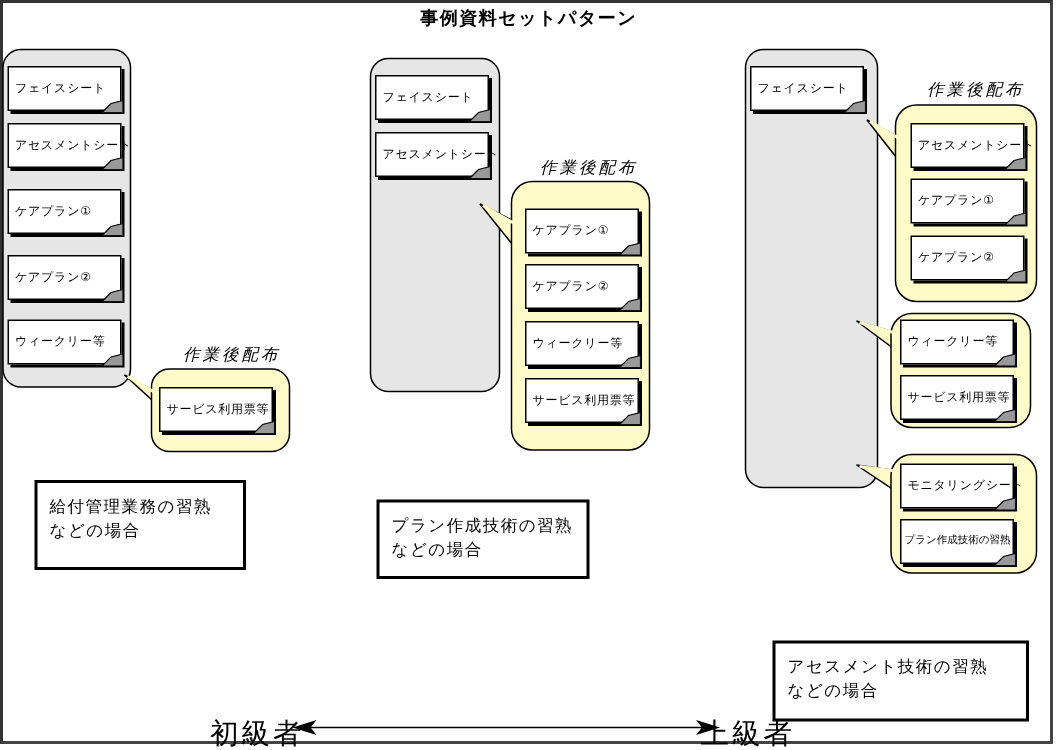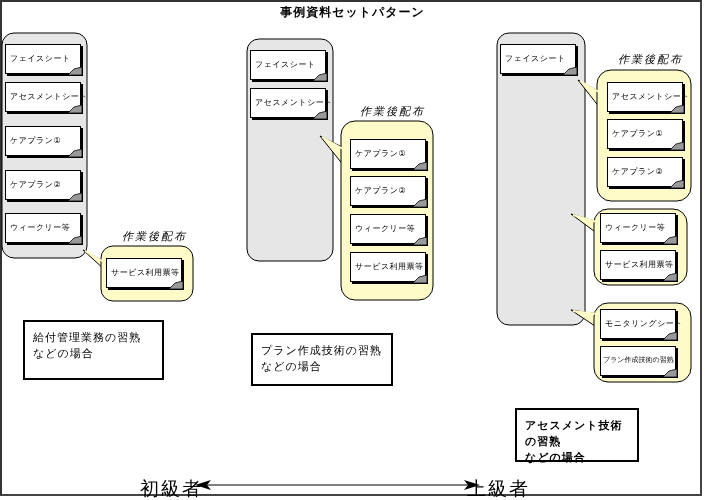--- a/index.html
+++ b/index.html
@@ -176,19 +176,19 @@
     <svg class="curl">
       <path d="M0 8 L6 2 L14 0 L14 8 Z" fill="#999" stroke="#000" stroke-width="0.8"></path>
     </svg>
   </div>
 <div class="sheet" style="left:600px;top:346px;">
     <span class="lbl" style="left:2px;font-size:7px;letter-spacing:0;">プラン作成技術の習熟</span>
     <svg class="curl">
       <path d="M0 8 L6 2 L14 0 L14 8 Z" fill="#999" stroke="#000" stroke-width="0.8"></path>
     </svg>
   </div>
-<div class="note" style="left:515px;top:408px;width:124px;height:54px;font-weight:bold;">
+<div class="note" style="left:515px;top:427px;width:171px;height:54px;">
     <div>アセスメント技術の習熟</div>
     <div>などの場合</div>
   </div>
 
 <div class="axis-label" style="left:140px;top:476px;">初級者</div>
 <div class="axis-label" style="left:467px;top:476px;">上級者</div>
 
 </body></html>

